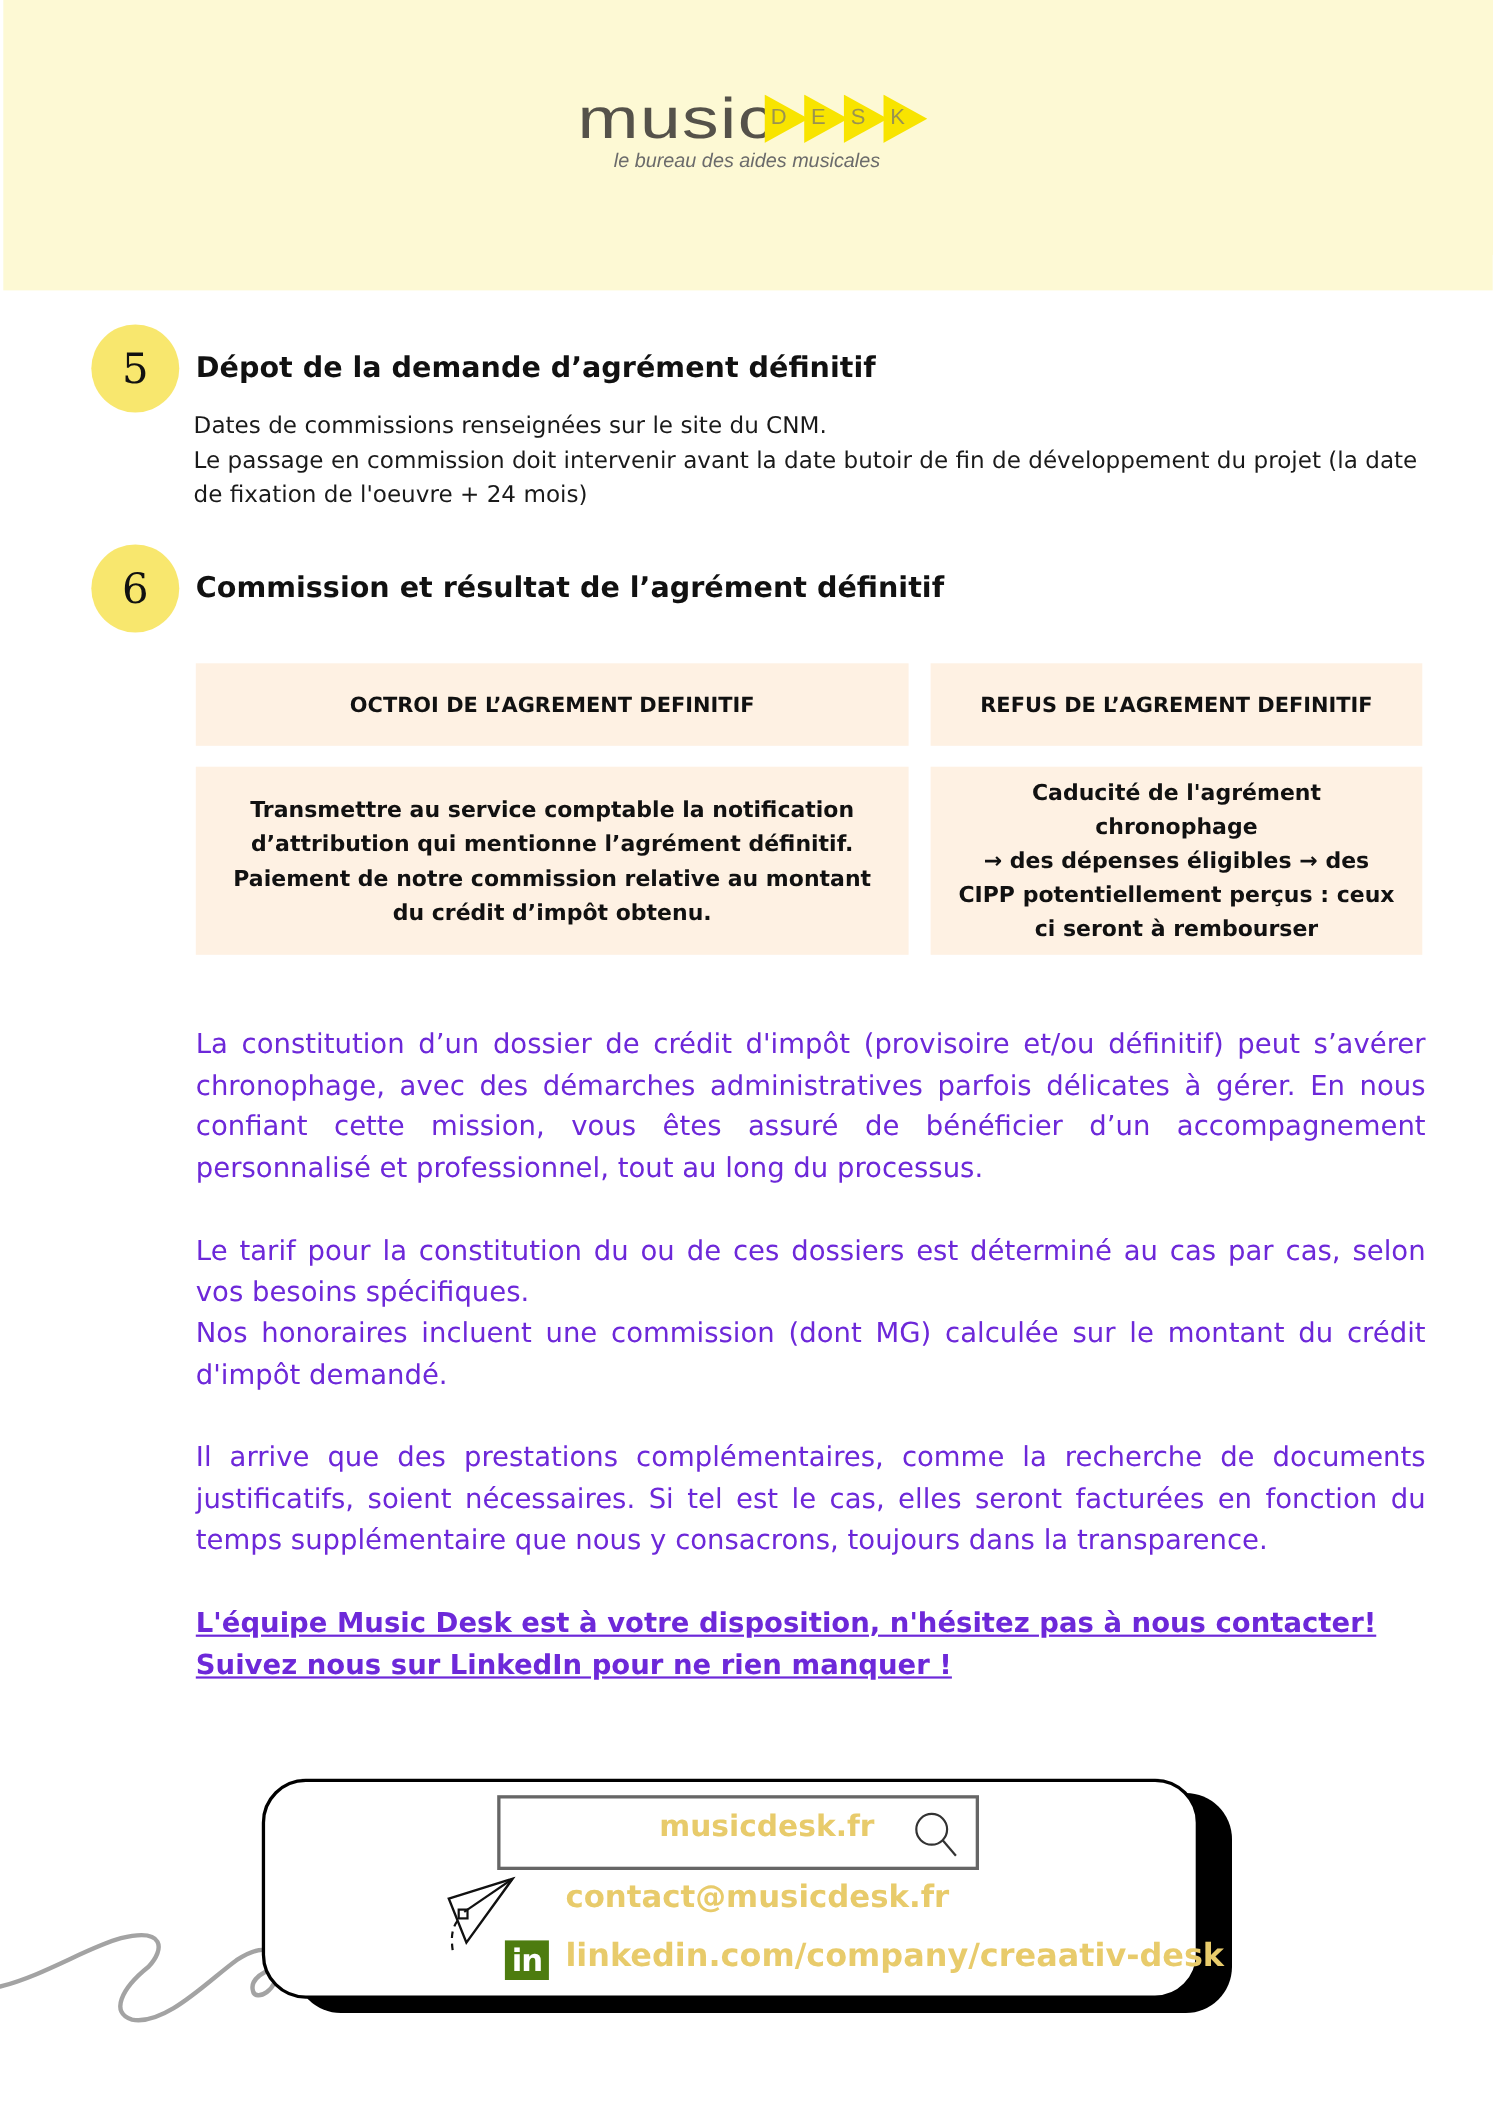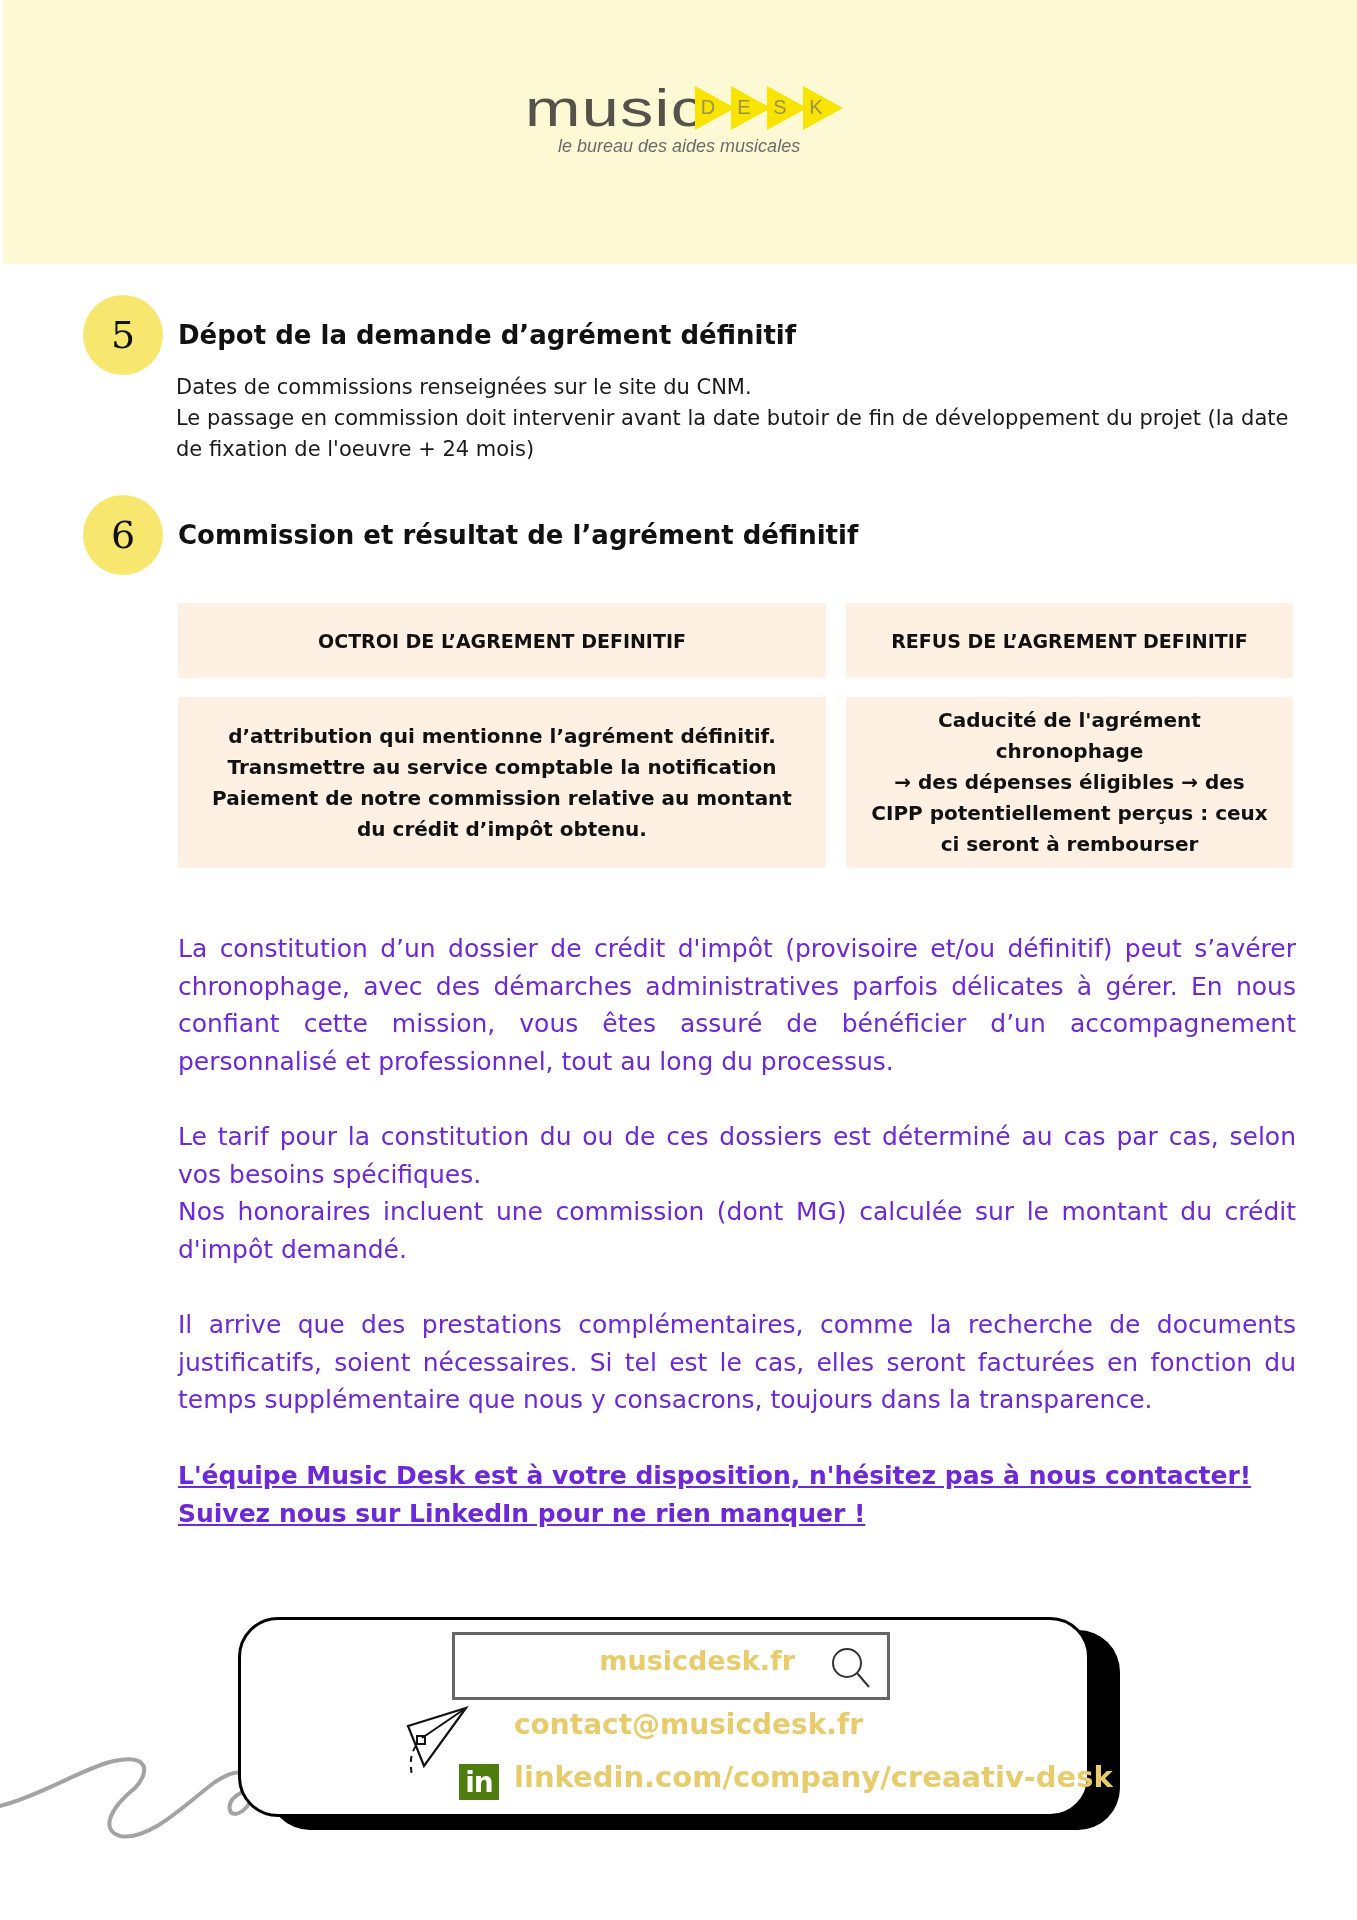--- a/index.html
+++ b/index.html
@@ -133,22 +133,22 @@
   <div>de fixation de l'oeuvre + 24 mois)</div>
 </div>
 
 <div class="step-circle" style="left:83px; top:495px;">6</div>
 <div class="step-title" style="top:520px;">Commission et résultat de l’agrément définitif</div>
 
 <div class="card card-head" style="left:178px; top:603px; width:648px; height:75px;">OCTROI DE L’AGREMENT DEFINITIF</div>
 <div class="card card-head" style="left:846px; top:603px; width:447px; height:75px;">REFUS DE L’AGREMENT DEFINITIF</div>
 
 <div class="card card-body" style="left:178px; top:697px; width:648px; height:171px; flex-direction:column;">
+  <div>Transmettre au service comptable la notification</div>
   <div>d’attribution qui mentionne l’agrément définitif.</div>
-  <div>Transmettre au service comptable la notification</div>
   <div>Paiement de notre commission relative au montant</div>
   <div>du crédit d’impôt obtenu.</div>
 </div>
 <div class="card card-body" style="left:846px; top:697px; width:447px; height:171px; flex-direction:column;">
   <div>Caducité de l'agrément chronophage</div>
   <div>→ des dépenses éligibles → des</div>
   <div>CIPP potentiellement perçus : ceux</div>
   <div>ci seront à rembourser</div>
 </div>
 

